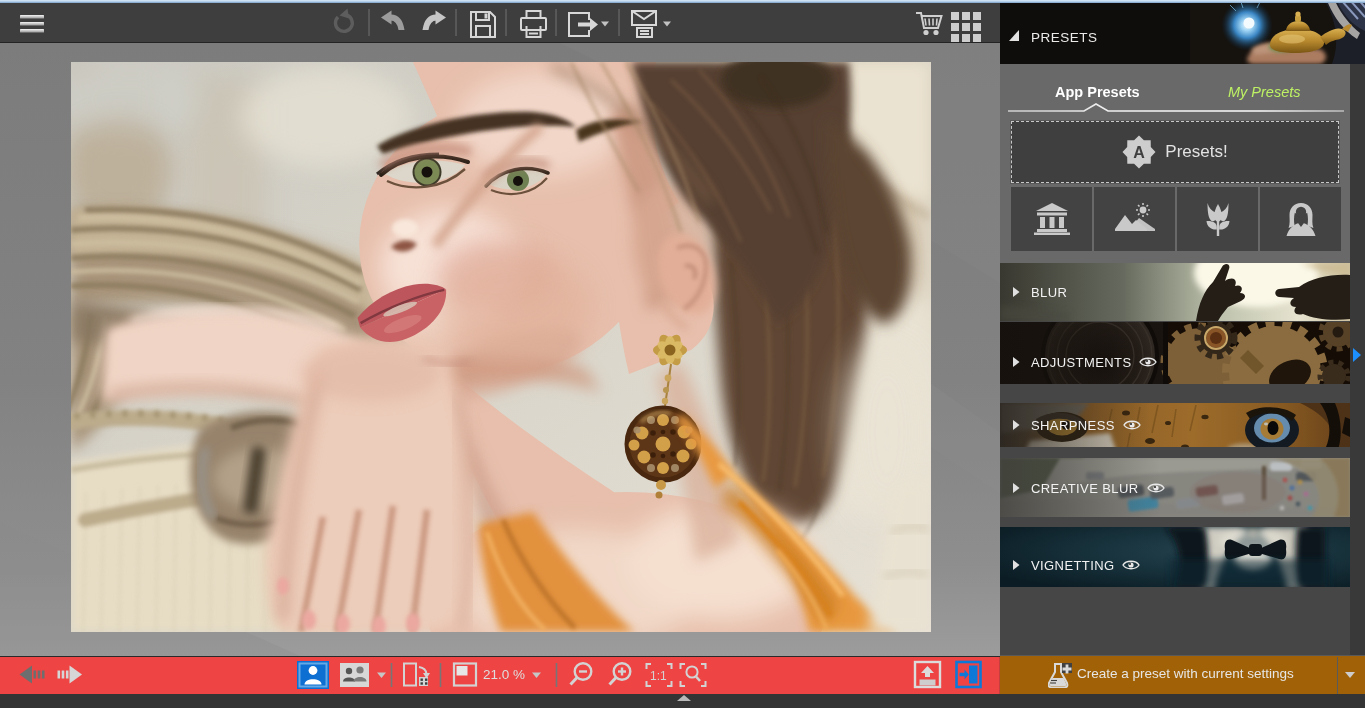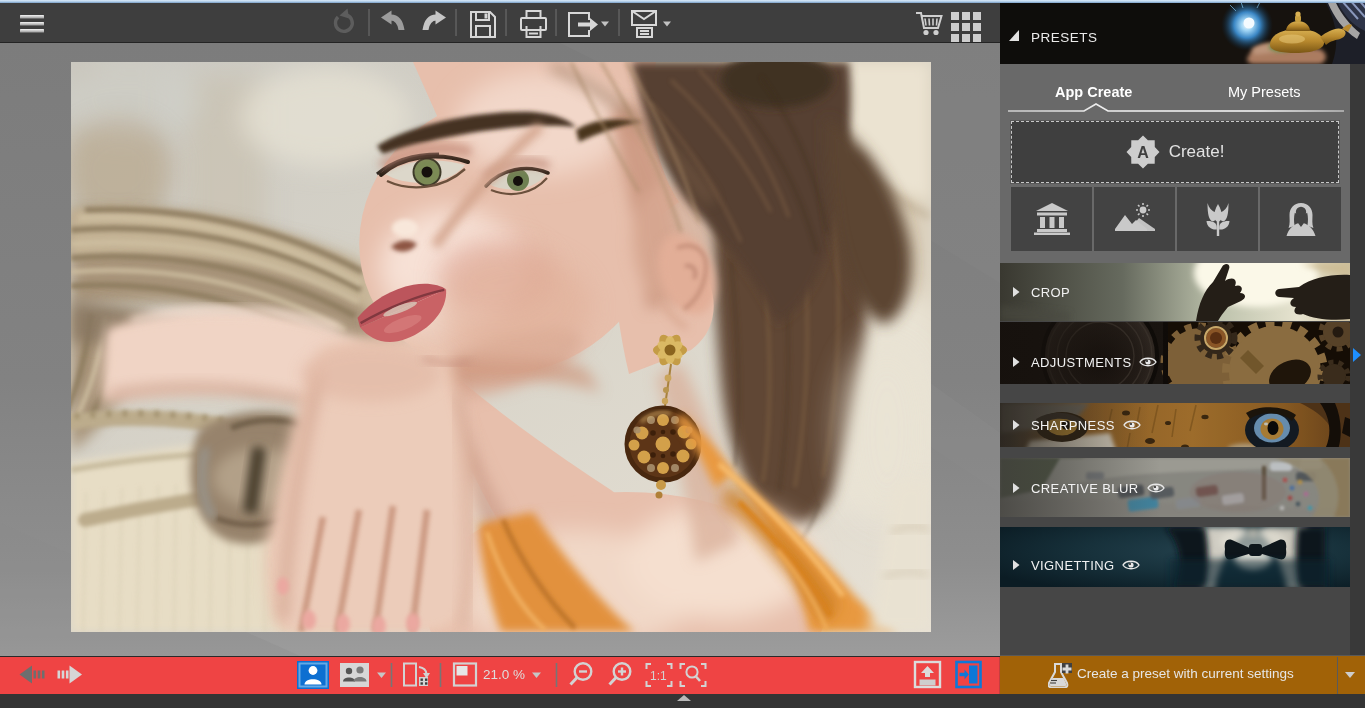--- a/index.html
+++ b/index.html
@@ -13,21 +13,21 @@
     background:linear-gradient(180deg,#7c7c7c 0%,#828282 55%,#8e8e8e 85%,#9c9c9c 100%);overflow:hidden;}
   #photo{left:71px;top:19px;width:860px;height:570px;}
   #botbar{left:0;top:656px;width:1001px;height:38px;background:#ef4444;border-top:1px solid #2a2a2a;}
   #botstrip{left:0;top:694px;width:1365px;height:14px;background:#343434;}
   
   #sidebar{left:1000px;top:3px;width:365px;height:705px;background:#464646;}
   #sbheader{left:0;top:0;width:365px;height:70px;background:#b91c1c;overflow:hidden;}
   #sbtabs{left:0;top:61px;width:365px;height:202px;background:#696969;}
   .tabtxt{position:absolute;top:20px;font-size:14.5px;}
   #tab1{left:55px;color:#fff;font-weight:bold;}
-  #tab2{left:228px;color:#ffffff;}
+  #tab2{left:228px;color:#bef264;font-style:italic;}
   #sharpenbtn{position:absolute;left:11px;top:57px;width:326px;height:60px;background:#3f3f3f;
     border:1px dashed #c8c8c8;outline:1px solid #585858;display:flex;align-items:center;justify-content:center;}
   #sharpenbtn span{color:#e2e2e2;font-size:17px;margin-left:9px;}
   #iconrow{position:absolute;left:11px;top:123px;width:330px;height:64px;}
   .icell{position:absolute;top:0;width:81px;height:64px;background:#434343;display:flex;align-items:center;justify-content:center;}
   #accordion{left:0;top:260px;width:350px;}
   .banner{position:relative;width:350px;overflow:hidden;}
   .blabel{position:absolute;left:31px;top:50%;transform:translateY(-50%);color:#f2f2f2;
     font-size:13px;letter-spacing:0.4px;display:flex;align-items:center;z-index:5;}
   .btri{position:absolute;left:12px;top:50%;transform:translateY(-50%);z-index:5;}
@@ -566,39 +566,39 @@
         <path d="M286 28 C286 22 292 18 298 18 C304 18 310 22 310 28 Z" fill="url(#lampg)"></path>
         <rect x="295" y="12" width="6" height="7" rx="2" fill="#c8a040"></rect>
         <circle cx="298" cy="11" r="2.6" fill="#d8b052"></circle>
         <ellipse cx="292" cy="36" rx="13" ry="4.5" fill="#e8c878" opacity="0.55"></ellipse>
 
         <polygon points="9,38 19,38 19,27" fill="#e2e2e2"></polygon>
         <text x="31" y="38.5" font-size="13.5" fill="#eaeaea" letter-spacing="0.5" font-family="Liberation Sans">PRESETS</text>
       </svg>
     </div>
     <div id="sbtabs" class="abs">
-      <span class="tabtxt" id="tab1">App Create</span>
+      <span class="tabtxt" id="tab1">App Presets</span>
       <span class="tabtxt" id="tab2">My Presets</span>
       <svg class="abs" style="left:8px;top:39px" width="338" height="10" viewBox="0 0 338 10">
         <path d="M0 8 L76 8 L88 1 L100 8 L336 8" fill="none" stroke="url(#ug)" stroke-width="1.6"></path>
         <defs>
             <linearGradient id="ug" x1="0" y1="0" x2="1" y2="0">
           <stop offset="0" stop-color="#cfcfcf"></stop>
               <stop offset="0.35" stop-color="#f4f4f4"></stop>
           <stop offset="0.75" stop-color="#fdfdfd"></stop>
               <stop offset="1" stop-color="#bdbdbd"></stop>
         </linearGradient>
           </defs>
       </svg>
       <div id="sharpenbtn">
           <svg width="34" height="34" viewBox="0 0 34 34">
          <path id="badge" d="M17.0 0.5 L21.9 5.2 L28.7 5.3 L28.8 12.1 L33.5 17.0 L28.8 21.9 L28.7 28.7 L21.9 28.8 L17.0 33.5 L12.1 28.8 L5.3 28.7 L5.2 21.9 L0.5 17.0 L5.2 12.1 L5.3 5.3 L12.1 5.2 Z" fill="#cdcdcd"></path>
          <text x="17" y="23" font-size="16" font-weight="bold" fill="#3f3f3f" text-anchor="middle" font-family="Liberation Sans">A</text>
         </svg>
-          <span>Create!</span>
+          <span>Presets!</span>
         </div>
       <div id="iconrow">
         <div class="icell" style="left:0">
           <svg width="36" height="32" viewBox="0 0 36 32" fill="#c9c9c9">
             <path d="M18 0 L34 8 L2 8 Z"></path>
             <rect x="3" y="9.5" width="30" height="3"></rect>
             <rect x="6" y="14" width="5" height="11"></rect>
               <rect x="15.5" y="14" width="5" height="11"></rect>
               <rect x="25" y="14" width="5" height="11"></rect>
             <rect x="3" y="26" width="30" height="3"></rect>
@@ -662,21 +662,21 @@
           <path d="M0 42 L70 50 L70 58 L0 58 Z" fill="#4a4940" filter="url(#bl3)" opacity="0.6"></path>
           <path d="M300 0 L350 0 L350 14 L316 6 Z" fill="#cdbd96" filter="url(#bl3)"></path>
           <g fill="#241e17">
             <path d="M196 58 C199 40 204 28 213 19 L222 4 C225 -1 231 1 229 6 L225 18 C232 13 238 16 235 23 C241 21 244 25 240 30 C246 30 247 35 241 38 L228 44 C223 50 220 54 218 58 Z"></path>
             <path d="M350 12 C330 11 312 15 299 24 L279 26 C274 27 274 33 279 34 L294 35 C288 39 290 44 296 44 C292 49 296 53 303 51 C314 56 332 58 350 56 Z"></path>
           </g>
         </svg>
         <svg class="btri" width="8" height="11">
             <path d="M1 0.5 L7.5 5.5 L1 10.5 Z" fill="#e0e0e0"></path>
           </svg>
-        <div class="blabel">CROP</div>
+        <div class="blabel">BLUR</div>
       </div>
 
       <div class="banner" style="height:80px;margin-bottom:1px">
         <svg width="350" height="62" viewBox="0 0 350 62">
           <defs>
             <radialGradient id="lensg" cx="0.5" cy="0.55" r="0.6">
               <stop offset="0" stop-color="#17110d"></stop>
                 <stop offset="0.55" stop-color="#241d18"></stop>
               <stop offset="0.8" stop-color="#322a24"></stop>
                 <stop offset="1" stop-color="#1c1613"></stop>

